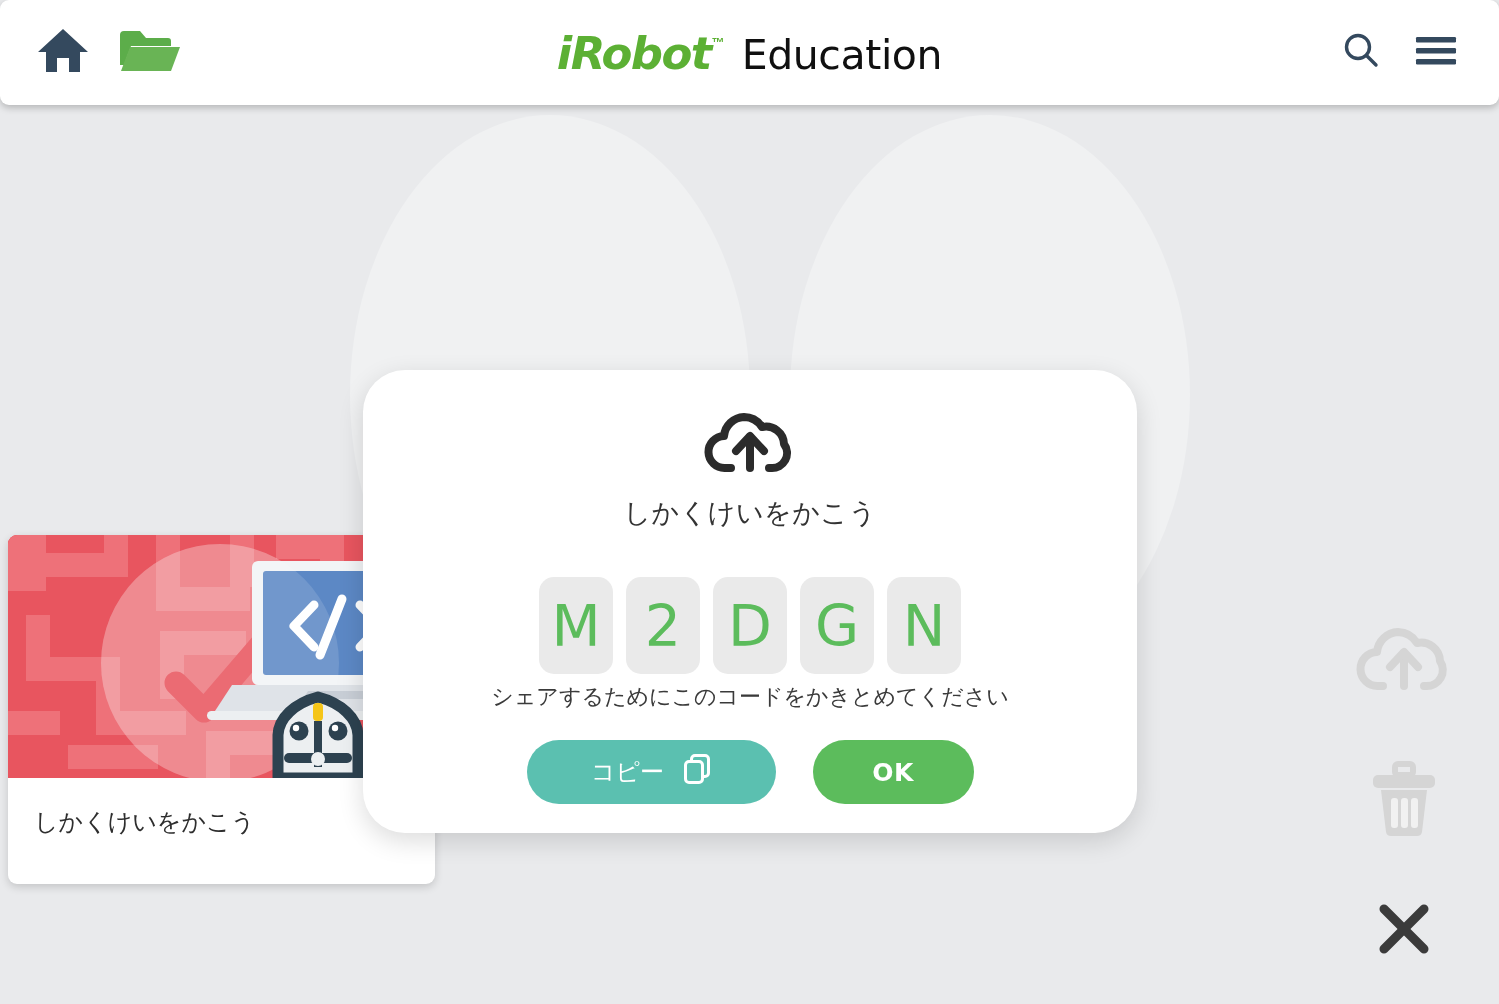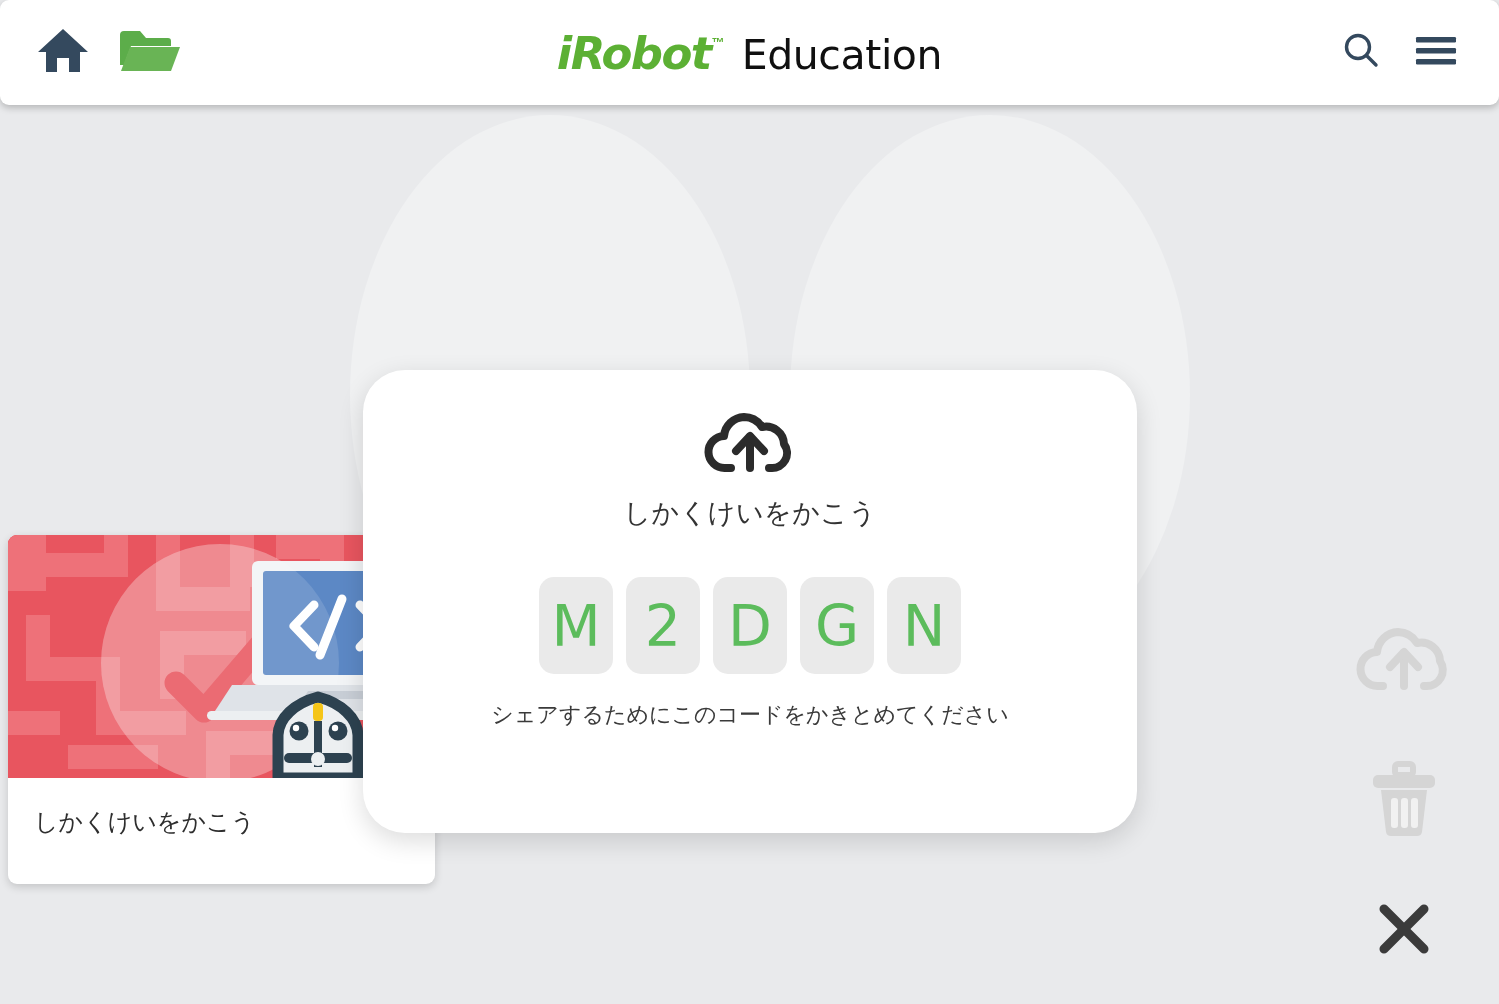--- a/index.html
+++ b/index.html
@@ -171,21 +171,21 @@
     border-radius: 15px;
     display: flex;
     align-items: center;
     justify-content: center;
     font-size: 57px;
     color: #5cbc5c;
     font-family: "DejaVu Sans", sans-serif;
     font-weight: 400;
   }
   .modal-hint {
-    margin-top: 26px;
+    margin-top: 8px;
     font-size: 22px;
     color: #3a3a3a;
     font-family: "DejaVu Sans", sans-serif;
   }
   .modal-actions {
     margin-top: 28px;
     display: flex;
     gap: 37px;
     align-items: center;
   }
@@ -403,14 +403,29 @@
     <div class="code-row">
       <div class="code-cell">M</div>
       <div class="code-cell">2</div>
       <div class="code-cell">D</div>
       <div class="code-cell">G</div>
       <div class="code-cell">N</div>
     </div>
 
     <div class="modal-hint">シェアするためにこのコードをかきとめてください</div>
 
+    <div class="modal-actions">
+      <button class="btn btn-copy">
+        <span>コピー</span>
+        <span>
+          <svg width="28" height="30" viewBox="0 0 28 30" aria-hidden="true">
+            <rect x="8.5" y="1.5" width="17" height="21" rx="3.5" fill="none" stroke="#ffffff" stroke-width="3"></rect>
+            <rect x="2.5" y="7.5" width="17" height="21" rx="3.5" fill="#5bc0b0" stroke="#ffffff" stroke-width="3"></rect>
+          </svg>
+        </span>
+      </button>
+
+      <button class="btn btn-ok">
+        <span>OK</span>
+      </button>
+    </div>
   </div>
 </div>
 
 </body></html>

